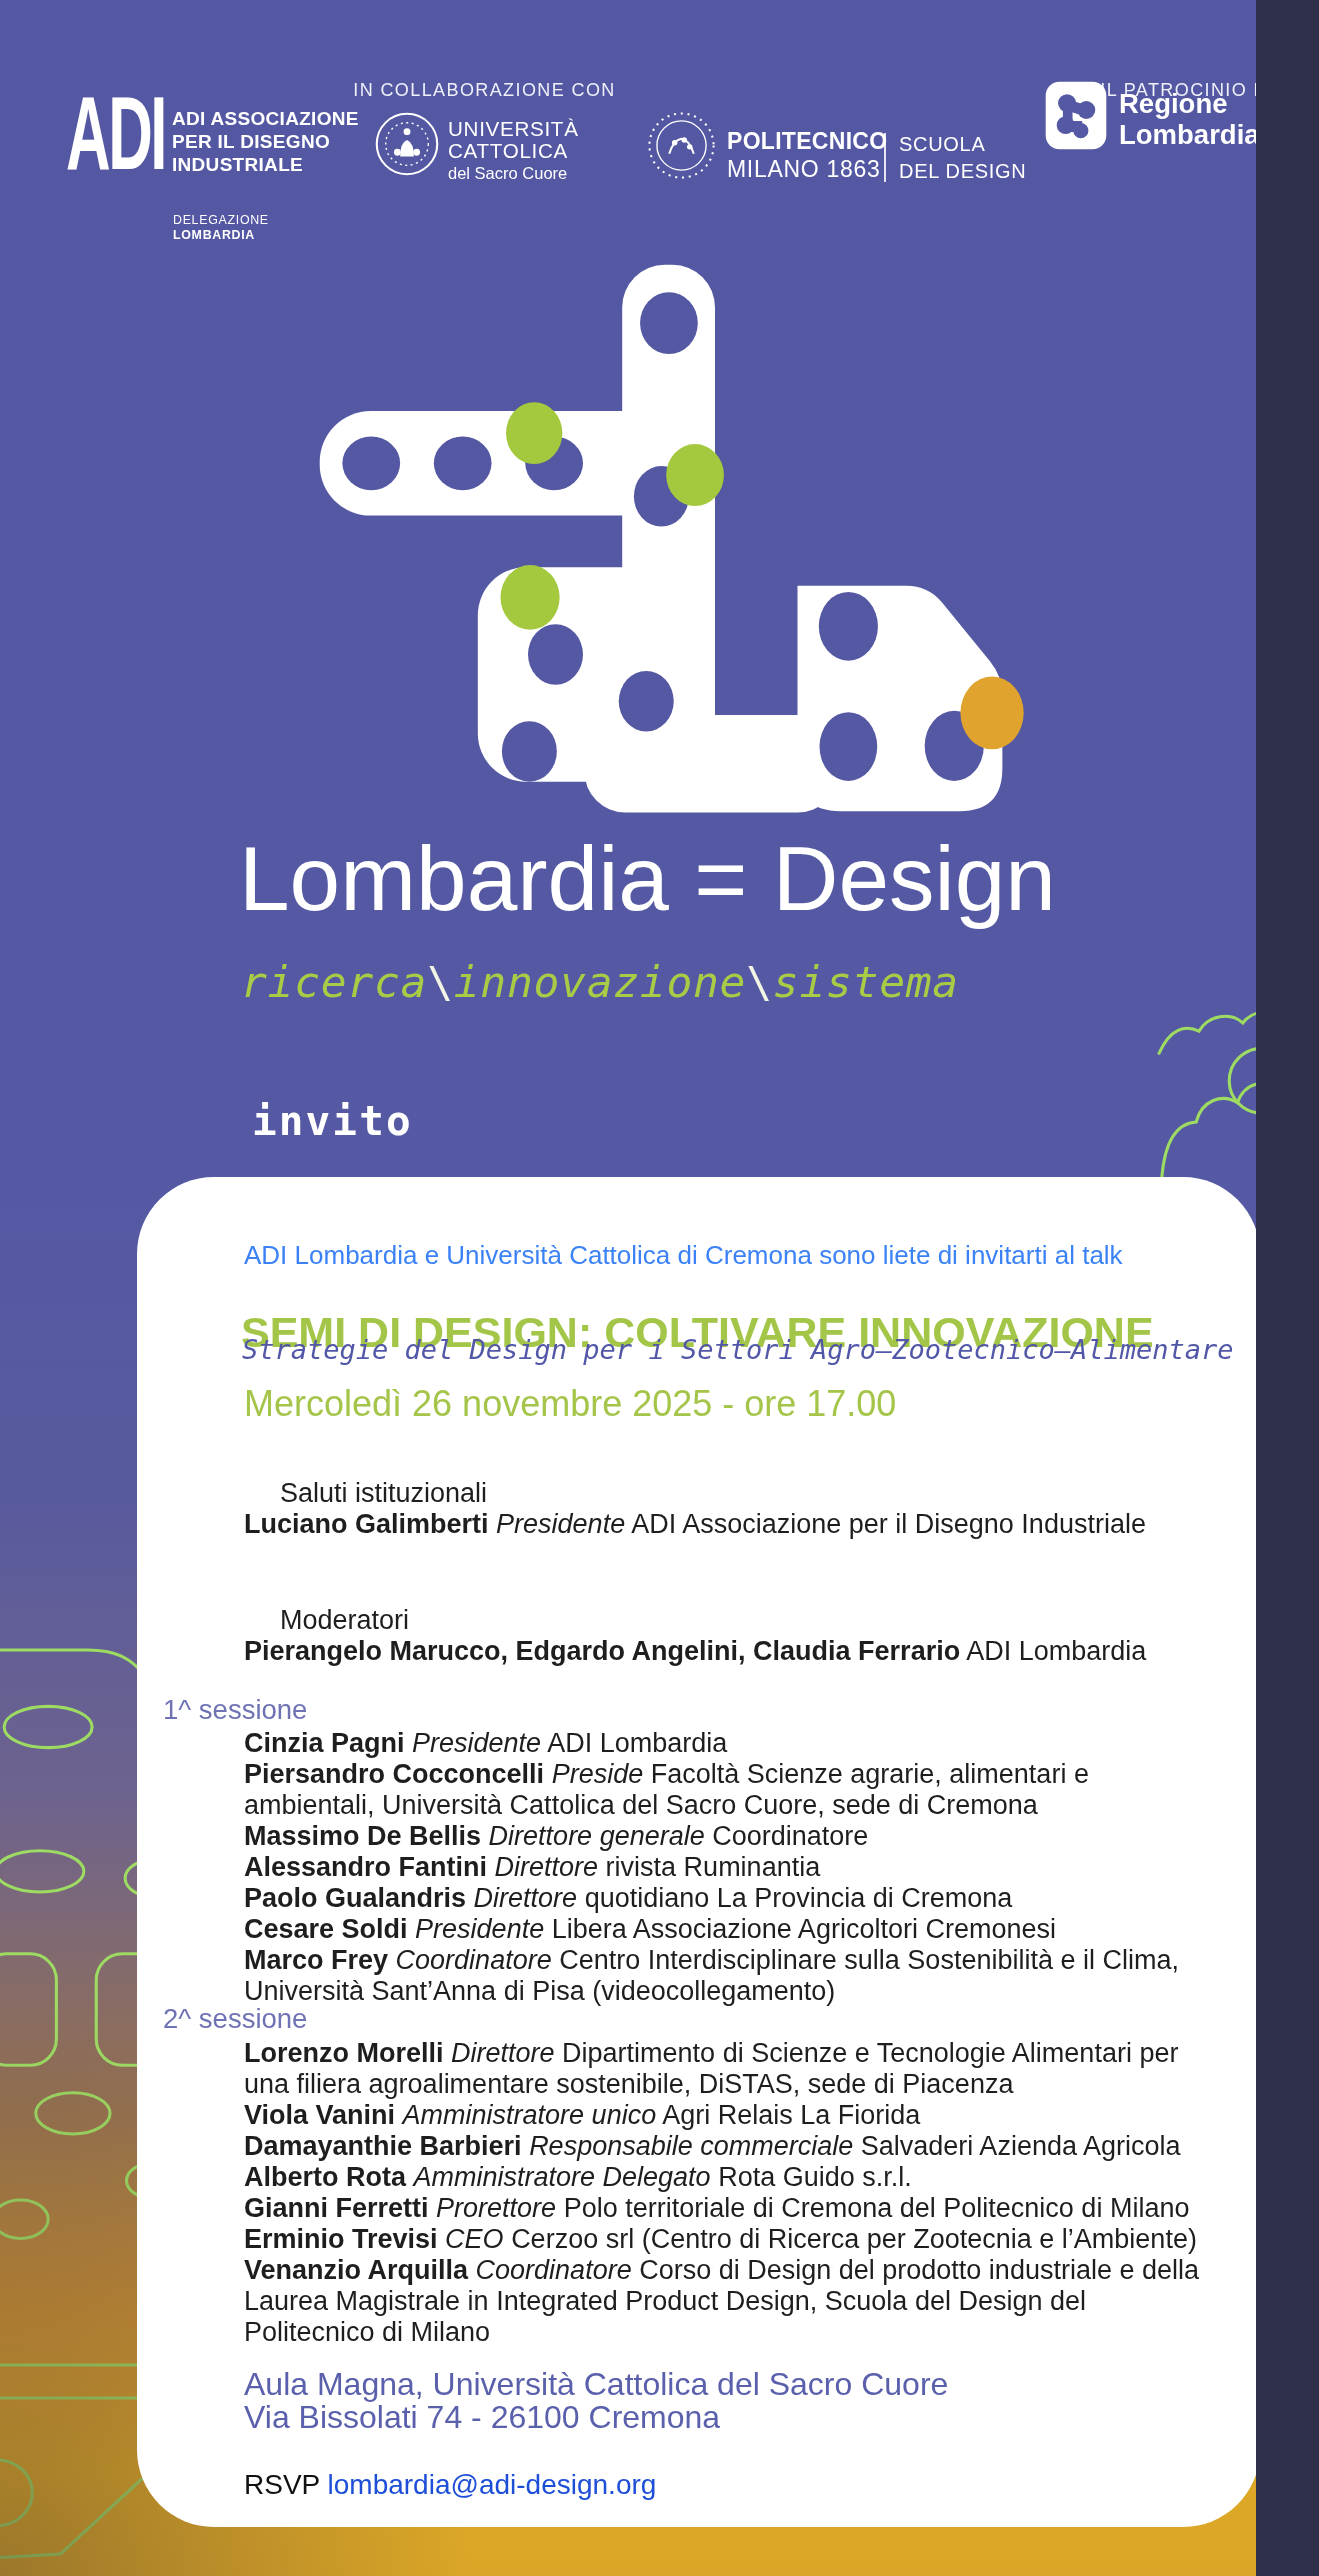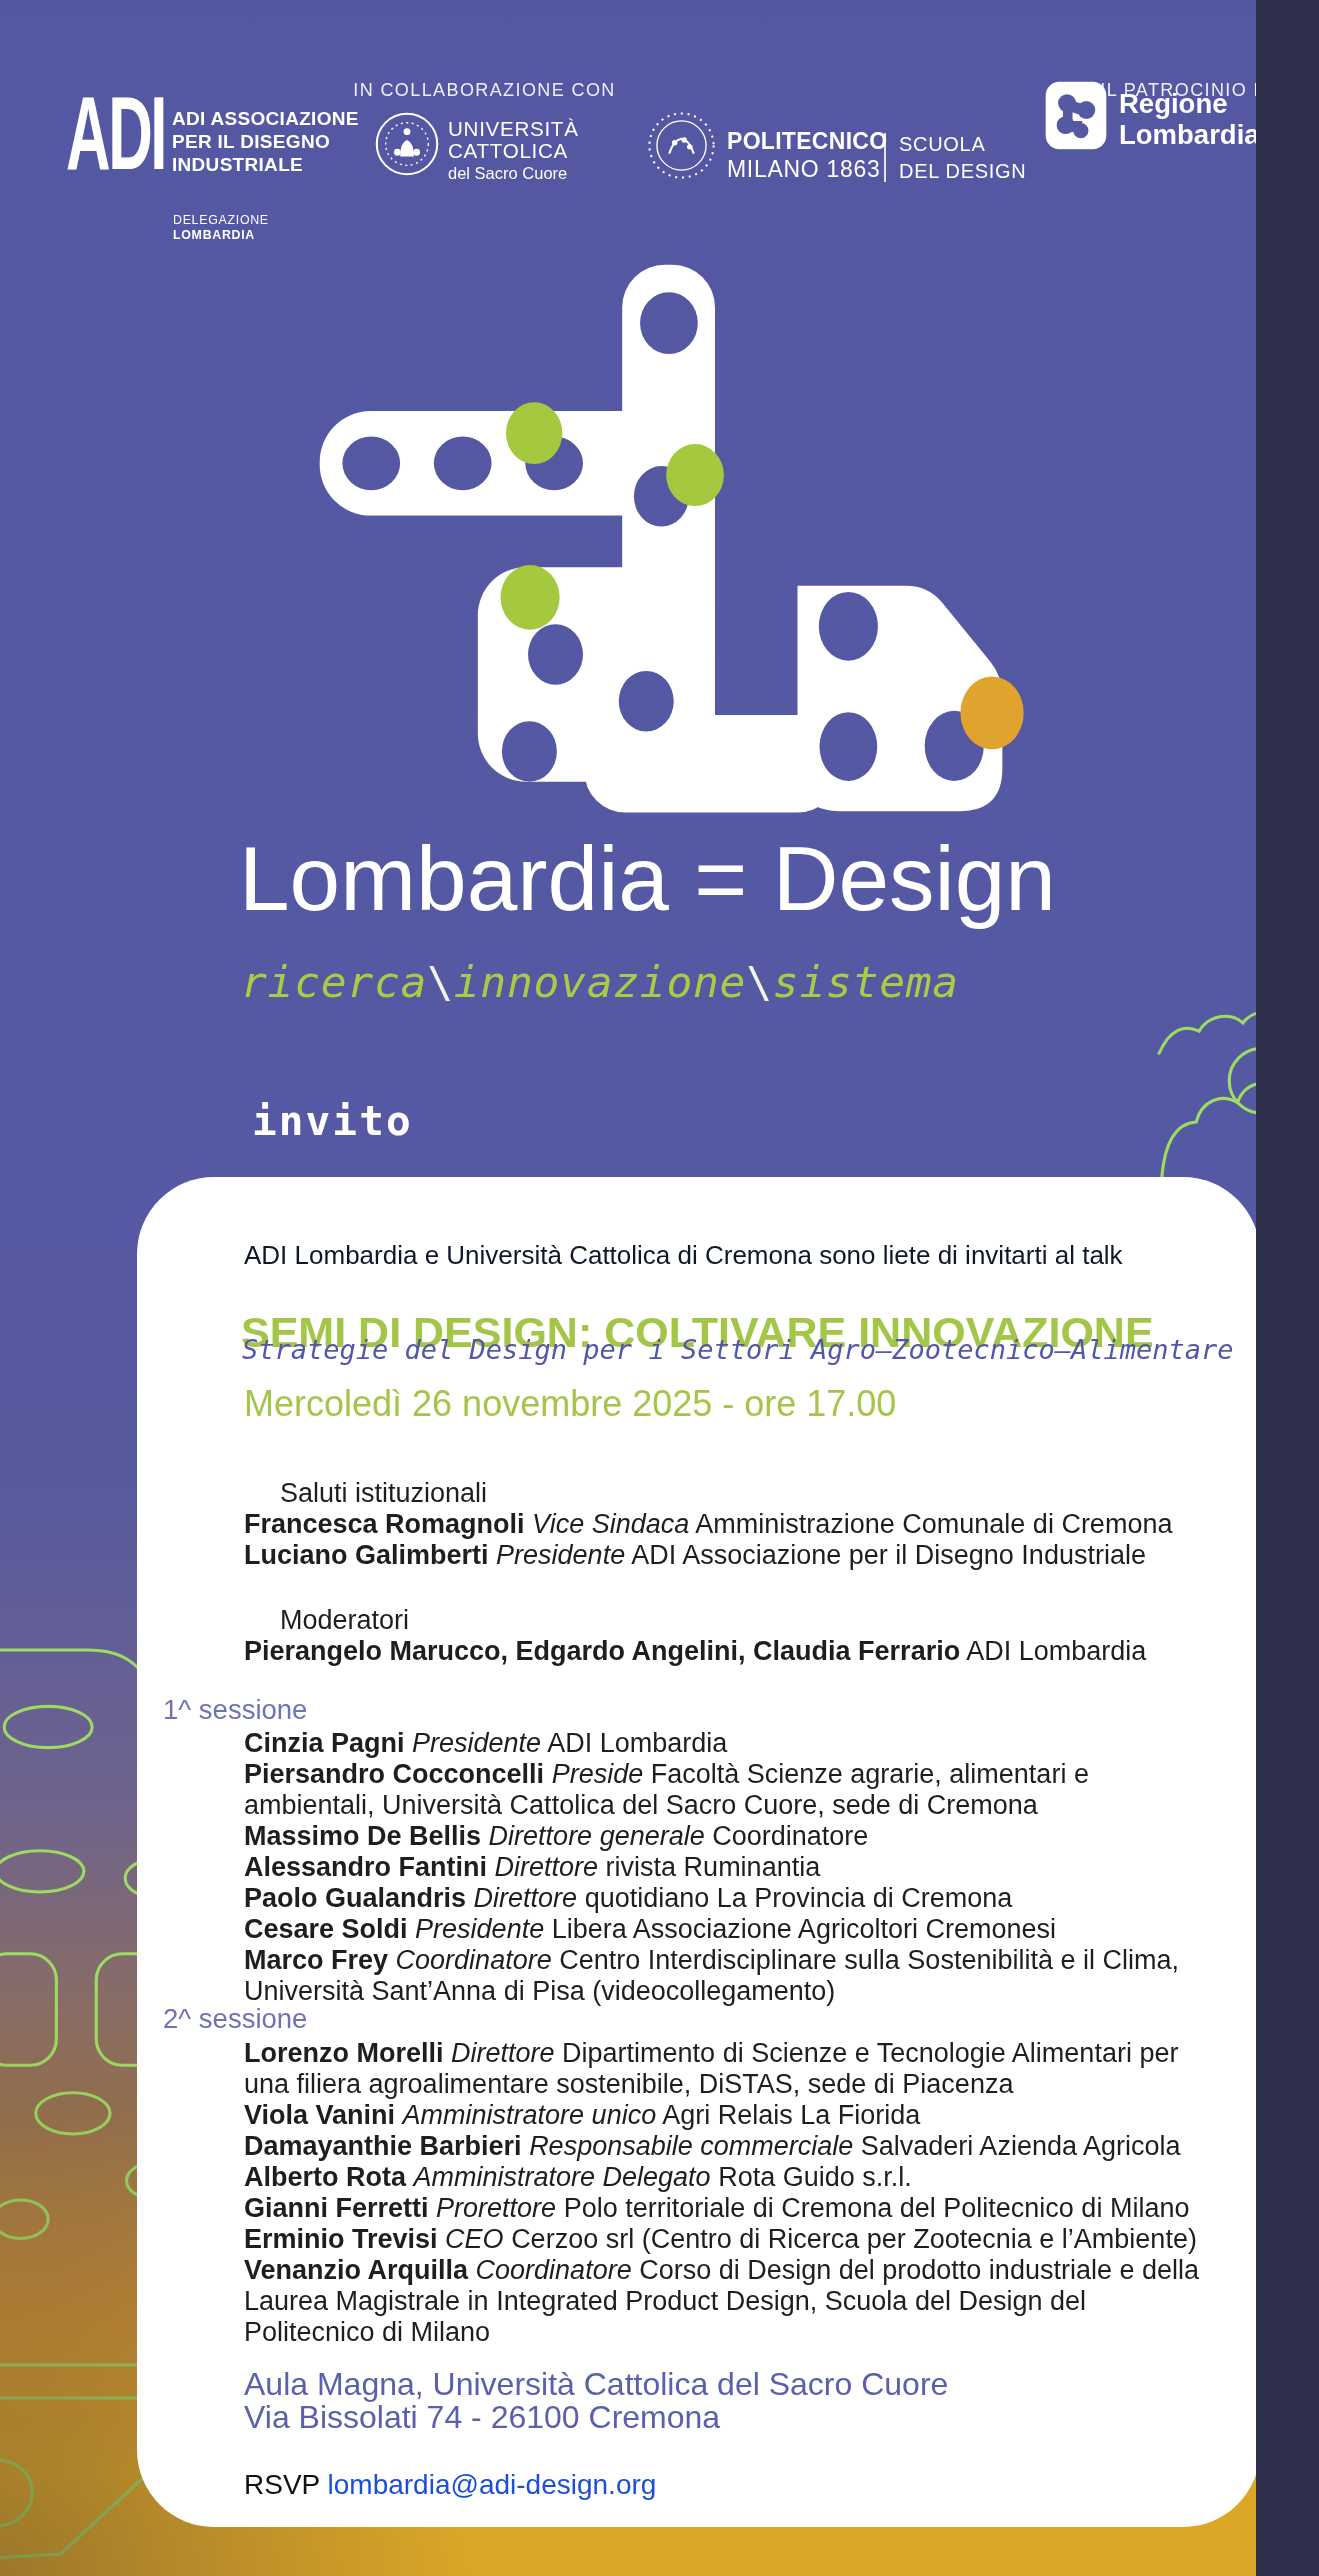--- a/index.html
+++ b/index.html
@@ -47,21 +47,21 @@
     font-style:italic;font-size:43px;letter-spacing:0.7px;}
   .tagline .g{color:#a9cb45;}
   .tagline .s{color:#f2f5e6;font-style:normal;}
   .invito{left:252px;top:1097px;z-index:3;color:#ffffff;font-family:"DejaVu Sans Mono",monospace;
     font-weight:bold;font-size:41px;letter-spacing:2.1px;}
 
   
   .card{position:absolute;left:137px;top:1177px;width:1123px;height:1350px;background:#ffffff;
     border-radius:77px;z-index:2;color:#1e1e1e;}
   .card .blk{position:absolute;}
-  .intro{left:107px;top:37px;font-size:26px;width:962px;color:#0f172a;}
+  .intro{left:107px;top:37px;font-size:26px;width:962px;color:#3b82f6;}
   .talk-title{left:104px;top:102px;font-size:43px;font-weight:800;color:#a3c548;letter-spacing:0px;white-space:nowrap;}
   .talk-subtitle{left:105px;top:157px;font-family:"DejaVu Sans Mono",monospace;font-style:italic;
     font-size:27px;color:#5257a8;letter-spacing:0px;white-space:nowrap;}
   .talk-date{left:107px;top:206px;font-size:36px;font-weight:normal;color:#a5c54a;}
   .people-blk{font-size:27px;line-height:31px;width:962px;}
   .people-blk .hd{font-weight:normal;color:#1e1e1e;margin-left:36px;}
   .pline strong{font-weight:bold;}
   .pline em{font-style:italic;}
   .greetings{left:107px;top:301px;}
   .moderators{left:107px;top:428px;}
@@ -228,21 +228,20 @@
 
     <h1 class="blk talk-title">SEMI DI DESIGN: COLTIVARE INNOVAZIONE</h1>
 
     <div class="blk talk-subtitle">Strategie del Design per i Settori Agro–Zootecnico–Alimentare</div>
 
     <div class="blk talk-date">Mercoledì 26 novembre 2025 - ore 17.00</div>
 
     <div class="blk people-blk greetings">
       <div class="hd">Saluti istituzionali</div>
       <div>
-          <div class="pline"><strong>Francesca Romagnoli</strong> <em>Vice Sindaca</em> <span>Amministrazione Comunale di Cremona</span></div>
           <div class="pline"><strong>Luciano Galimberti</strong> <em>Presidente</em> <span>ADI Associazione per il Disegno Industriale</span></div>
         </div>
     </div>
 
     <div class="blk people-blk moderators">
       <div class="hd">Moderatori</div>
       <div>
           <div class="pline"><strong>Pierangelo Marucco, Edgardo Angelini, Claudia Ferrario</strong> <span>ADI Lombardia</span></div>
         </div>
     </div>

